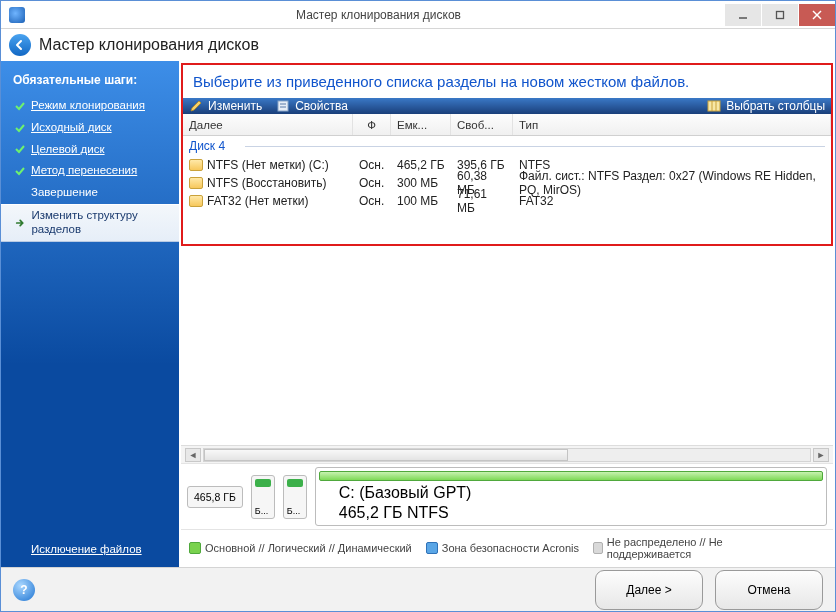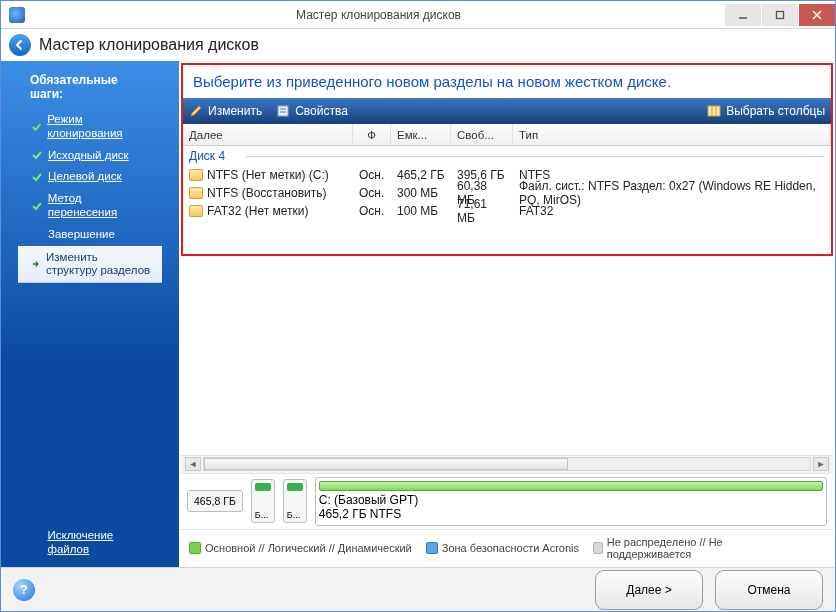--- a/index.html
+++ b/index.html
@@ -15,37 +15,37 @@
   .winbtn.close { background: #c85a54; color: #fff; }
   .winbtn svg { width: 10px; height: 10px; }
 
   .header { height: 32px; display: flex; align-items: center; padding: 0 8px; gap: 8px; }
   .back-btn { width: 22px; height: 22px; border-radius: 50%; background: linear-gradient(#4aa3f0, #1268c4); display: flex; align-items: center; justify-content: center; color: #fff; }
   .header h1 { font-size: 16px; font-weight: normal; color: #222; }
 
   .body { flex: 1; display: flex; min-height: 0; }
 
   
-  .sidebar { width: 178px; background: linear-gradient(#3d8ee8, #0a4aa0 60%, #0a4aa0); color: #fff; display: flex; flex-direction: column; padding: 6px 17px; }
+  .sidebar { width: 178px; background: linear-gradient(#3d8ee8, #0a4aa0 60%, #0a4aa0); color: #fff; display: flex; flex-direction: column; padding: 6px 0; }
   .side-head { font-weight: bold; font-size: 12px; padding: 6px 12px 8px; }
   .side-item { display: flex; align-items: center; gap: 6px; padding: 4px 10px 4px 14px; font-size: 11.5px; text-decoration: underline; cursor: pointer; }
   .side-item.done .bullet { width: 10px; height: 10px; color: #6ef26e; }
   .side-item.current { background: linear-gradient(#f3f7fb, #e6eef8); color: #1a3a6e; text-decoration: none; border-top: 1px solid #fff; border-bottom: 1px solid #b9cbe4; }
   .side-item.current .bullet-arrow { width: 12px; height: 12px; color: #2f7a2f; }
   .side-item.plain { text-decoration: none; }
   .side-item .lbl { line-height: 1.2; }
   .side-item.current .lbl { max-width: 140px; }
   .side-spacer { flex: 1; }
 
   
   .main { flex: 1; display: flex; flex-direction: column; min-width: 0; }
   .highlight-box { border: 2px solid #e01b1b; margin: 2px 2px 0 2px; display: flex; flex-direction: column; }
   .instruction { color: #1155cc; font-size: 15px; padding: 8px 10px; }
 
-  .toolbar { height: 26px; background: linear-gradient(#3a78c6, #1a3f7a); display: flex; align-items: center; color: #fff; font-size: 12px; padding: 0 6px; gap: 14px; }
+  .toolbar { height: 16px; background: linear-gradient(#3a78c6, #1a3f7a); display: flex; align-items: center; color: #fff; font-size: 12px; padding: 0 6px; gap: 14px; }
   .toolbar .tb-btn { display: flex; align-items: center; gap: 5px; cursor: pointer; }
   .toolbar .tb-btn .ic { width: 14px; height: 14px; display: flex; align-items: center; justify-content: center; }
   .toolbar .spacer { flex: 1; }
 
   .grid { background: #fff; }
   .grid-head { display: flex; background: linear-gradient(#fdfdfd, #f0f0f0); border-bottom: 1px solid #d0d0d0; height: 22px; align-items: center; font-size: 11.5px; color: #333; }
   .grid-head > div { padding: 0 6px; border-right: 1px solid #e2e2e2; height: 100%; display: flex; align-items: center; }
   .col-part { width: 170px; }
   .col-flag { width: 38px; justify-content: center; }
   .col-cap  { width: 60px; }
@@ -67,21 +67,21 @@
   .hscroll .arrow { width: 16px; height: 14px; background: #e8e8e8; border: 1px solid #c8c8c8; display:flex;align-items:center;justify-content:center;color:#666;font-size:9px; }
   .hscroll .track { flex: 1; height: 14px; background: #eee; border: 1px solid #d4d4d4; position: relative; }
   .hscroll .thumb { position: absolute; left: 0; top: 0; bottom: 0; width: 60%; background: linear-gradient(#f8f8f8,#e4e4e4); border: 1px solid #c4c4c4; }
 
   .disk-strip { display: flex; align-items: center; gap: 8px; padding: 3px 6px; margin: 0 2px; border-top: 1px solid #e4e4e4; }
   .strip-seg { border: 1px solid #bcbcbc; border-radius: 3px; padding: 4px 6px; font-size: 10.5px; background: #f6f6f6; }
   .strip-seg.small { width: 24px; height: 44px; position: relative; }
   .strip-seg.small::before { content:""; position:absolute; left:3px; top:3px; right:3px; height:8px; background:#3cb04a; border-radius:2px; }
   .strip-main { flex: 1; border: 1px solid #bcbcbc; border-radius: 3px; padding: 3px; }
   .strip-main .bar { height: 10px; width: 100%; background: linear-gradient(#c7f2b0, #7ed957); border: 1px solid #4fa83c; border-radius: 2px; margin-bottom: 2px; }
-  .strip-main .txt { font-size: 12px; line-height: 1.2; }
+  .strip-main .txt { font-size: 16px; line-height: 1.2; margin-left: 20px; }
 
   .legend { display: flex; align-items: center; gap: 14px; padding: 6px 8px; font-size: 11px; color: #444; margin: 0 2px; border-top: 1px solid #e4e4e4; }
   .legend .sw { width: 12px; height: 12px; border-radius: 2px; display: inline-block; vertical-align: middle; margin-right: 4px; }
   .sw.green { background: #79d24e; border: 1px solid #4fa83c; }
   .sw.blue  { background: #5aa6e6; border: 1px solid #2f72b8; }
   .sw.gray  { background: #d9d9d9; border: 1px solid #b0b0b0; }
   .legend .leg-item { display: flex; align-items: center; }
   .legend .leg-last { max-width: 170px; line-height: 1.15; }
 
   
@@ -174,21 +174,21 @@
       <div class="side-item">
         <span style="width:10px"></span>
         <span class="lbl">Исключение файлов</span>
       </div>
     </div>
 
     <div class="main">
 
       <div class="highlight-box">
 
-        <div class="instruction">Выберите из приведенного новом разделы на новом жестком диске.</div>
+        <div class="instruction">Выберите из приведенного списка разделы на новом жестком файлов.</div>
 
         <div class="toolbar">
           <div class="tb-btn">
             <span class="ic">
                 <svg viewBox="0 0 14 14">
                   <path d="M2 12 L3 9 L10 2 L12 4 L5 11 Z" fill="#f6d26b" stroke="#b88a20" stroke-width="0.8"></path>
                 </svg>
               </span>
             <span>Изменить</span>
           </div>

